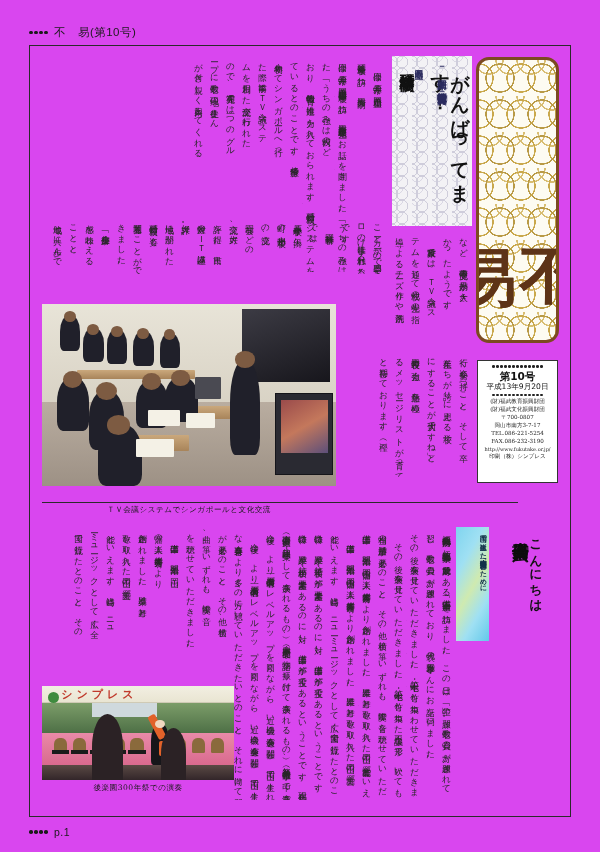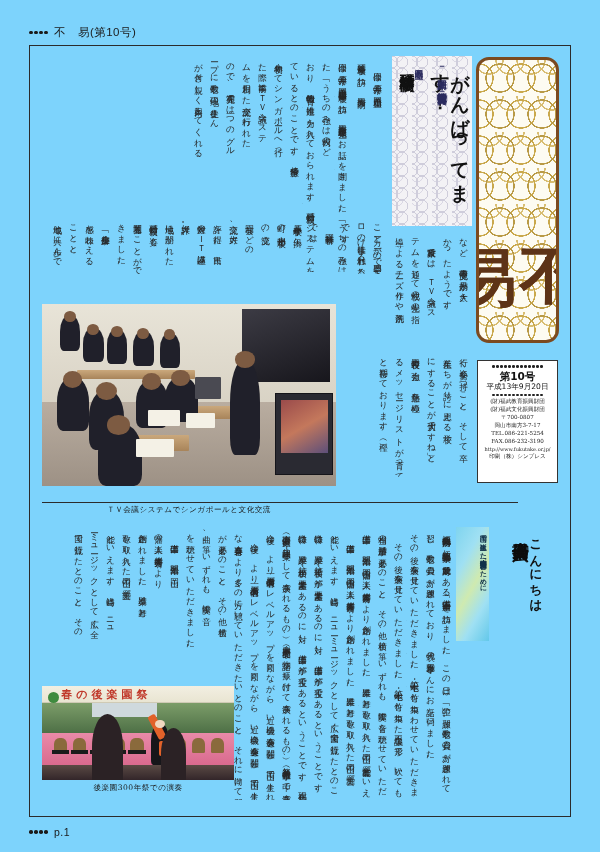--- a/index.html
+++ b/index.html
@@ -10,21 +10,21 @@
   }
   body {
     font-family: "Liberation Serif", "DejaVu Serif", serif;
     color: #1a1a1a;
   }
   #page {
     position: relative;
     width: 600px;
     height: 852px;
     overflow: hidden;
-    background: #7dd3fc;
+    background: #d946ef;
   }
 
   
   .runhead, .runfoot {
     position: absolute;
     left: 29px;
     display: flex;
     align-items: center;
     gap: 6px;
     font-family: "Liberation Sans", sans-serif;
@@ -574,21 +574,21 @@
     <div class="gp-dancer-body" style="left:57%; top:40%; width:9%; height:44%;"></div>
     <div class="gp-dancer-sash" style="left:58%; top:30%; width:4%; height:28%; transform:rotate(-28deg);"></div>
     <div class="gp-dancer-sash" style="left:61%; top:58%; width:3%; height:16%;"></div>
     <div class="cl-head" style="left:59%; top:36%; width:5%; height:9%; background:#f0d8c0;"></div>
 
     <div class="gp-audience" style="left:26%; bottom:0; width:16%; height:70%;"></div>
     <div class="gp-audience" style="left:62%; bottom:0; width:13%; height:55%;"></div>
 
     <div class="gp-banner"></div>
     <div class="gp-leaf"></div>
-    <div class="gp-banner-text">春の後楽園祭</div>
+    <div class="gp-banner-text">シンプレス</div>
   </div>
   <div class="photo-cap" style="left:42px; top:783px; width:192px;">後楽園300年祭での演奏</div>
 
   <div class="runfoot">
     <span class="dots">
         <i></i>
         <i></i>
         <i></i>
         <i></i>
       </span>

